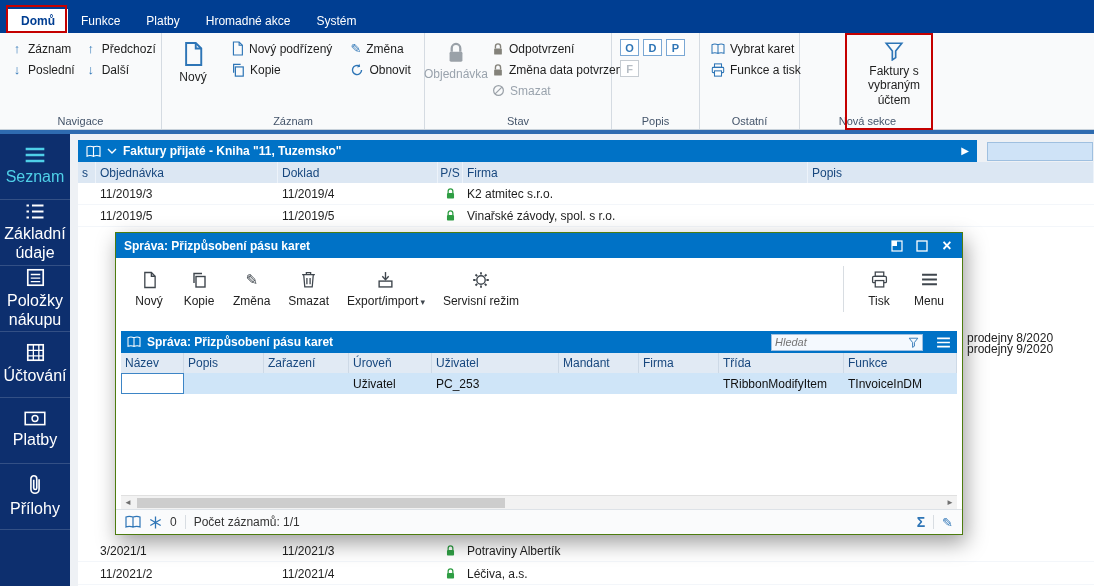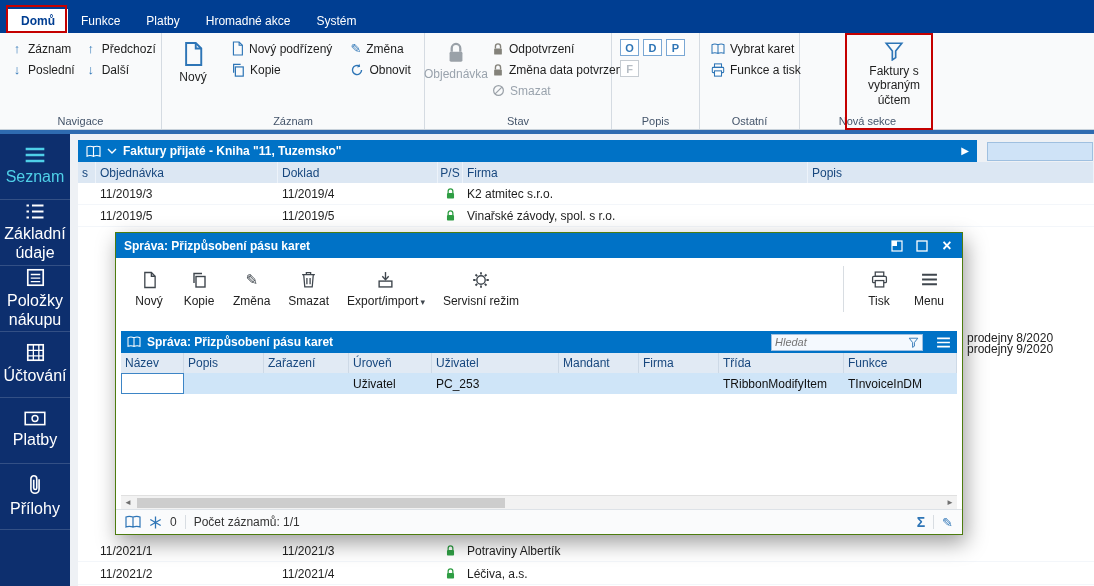--- a/index.html
+++ b/index.html
@@ -477,21 +477,21 @@
           </div>
         <div class="c c-firma">Vinařské závody, spol. s r.o.</div>
         <div class="c c-popis"></div>
       </div>
 
       <span class="partial" style="top:191px">prodejny 8/2020</span>
       <span class="partial" style="top:202px">prodejny 9/2020</span>
 
       <div class="trow abs" style="top:400px">
         <div class="c c-s"></div>
-        <div class="c c-obj">11/2021/1</div>
+        <div class="c c-obj">3/2021/1</div>
         <div class="c c-dok">11/2021/3</div>
         <div class="c c-ps">
             <span class="lockg">
               <svg width="11" height="13">
                 <use href="#i-lock"></use>
               </svg>
             </span>
           </div>
         <div class="c c-firma">Potraviny Albertík</div>
         <div class="c c-popis"></div>

